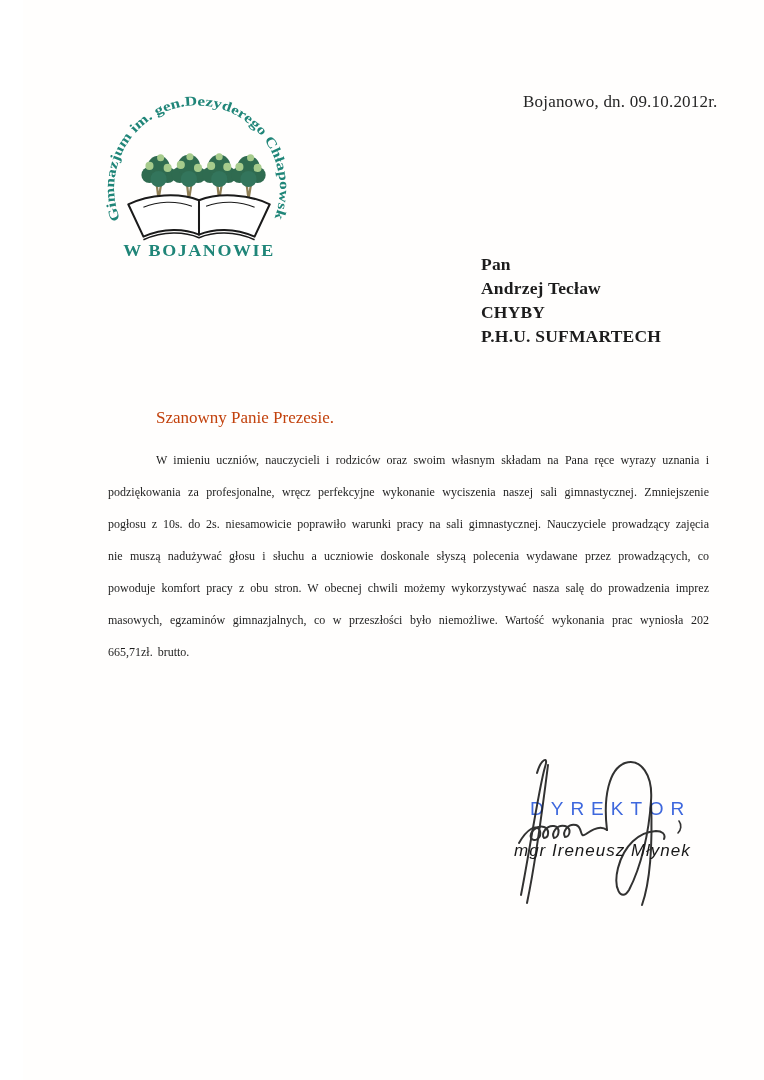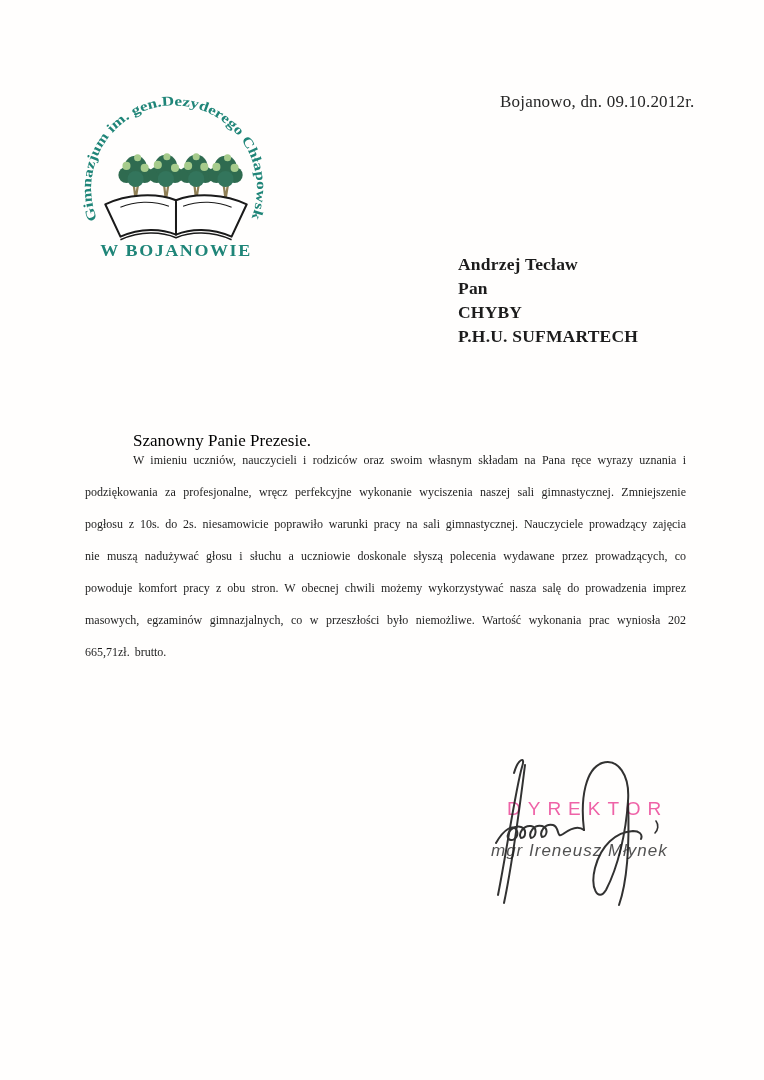--- a/index.html
+++ b/index.html
@@ -1,43 +1,43 @@
 <!DOCTYPE html>
 <html><head>
 <meta charset="utf-8">
 <style>
   html,body{margin:0;padding:0;}
   body{
     width:764px;height:1080px;position:relative;background:#ffffff;
     font-family:"Liberation Serif", serif;color:#1f1f1f;overflow:hidden;
   }
-  .page{position:absolute;inset:0;background:#fffefd;}
+  .page{position:absolute;inset:0;background:#fffefd;margin-left:23px;}
   .date-line{
     position:absolute;left:500px;top:92px;font-size:17px;letter-spacing:.2px;
     color:#262626;white-space:nowrap;
   }
   .logo{position:absolute;left:80px;top:92px;width:192px;height:168px;}
   .recipient{
     position:absolute;left:458px;top:252px;font-size:17.5px;font-weight:bold;
     line-height:24px;color:#1c1c1c;letter-spacing:.2px;
   }
-  .salutation{position:absolute;left:133px;top:431px;font-size:17px;color:#000000;}
+  .salutation{position:absolute;left:133px;top:408px;font-size:17px;color:#c2410c;}
   .body-text{
     position:absolute;left:85px;top:444px;width:601px;
     font-size:12px;line-height:32px;text-align:justify;color:#1e1e1e;
     word-spacing:2px;
   }
   .body-text p{margin:0;text-indent:48px;}
   .stamp-title{
     position:absolute;left:507px;top:798px;font-family:"Liberation Sans",sans-serif;
-    font-size:19px;letter-spacing:7px;color:#ec4899;opacity:.85;white-space:nowrap;
+    font-size:19px;letter-spacing:7px;color:#1d4ed8;opacity:.85;white-space:nowrap;
   }
   .stamp-name{
     position:absolute;left:491px;top:841px;font-family:"Liberation Sans",sans-serif;
-    font-style:italic;font-size:17px;letter-spacing:1px;color:#404040;opacity:.9;white-space:nowrap;
+    font-style:italic;font-size:17px;letter-spacing:1px;color:#000000;opacity:.9;white-space:nowrap;
   }
   .sig-svg{position:absolute;left:440px;top:735px;pointer-events:none;}
 </style>
 </head>
 <body>
 
 <div class="page">
 
   <div class="date-line">Bojanowo, dn. 09.10.2012r.</div>
 
@@ -98,22 +98,22 @@
       <path d="M95,107 C115,99 144,101 165,111 L150,143 C130,134 109,135 95,141 Z"></path>
       <path d="M40,146 C60,137 81,138 95,144 C109,138 130,137 150,146" fill="none" stroke-width="1.6"></path>
       <path d="M88,113 C72,107 54,108 40,114" fill="none" stroke-width="1"></path>
       <path d="M102,113 C118,107 136,108 150,114" fill="none" stroke-width="1"></path>
     </g>
 
     <text x="95" y="162" text-anchor="middle" font-family="Liberation Serif, serif" font-weight="bold" font-size="17" letter-spacing="1.5" fill="#1f8578" textLength="150" lengthAdjust="spacingAndGlyphs">W BOJANOWIE</text>
   </svg>
 
   <div class="recipient">
+    <div>Pan</div>
     <div>Andrzej Tecław</div>
-    <div>Pan</div>
     <div>CHYBY</div>
     <div>P.H.U. SUFMARTECH</div>
   </div>
 
   <div class="salutation">Szanowny Panie Prezesie.</div>
 
   <div class="body-text">
     <p>W imieniu uczniów, nauczycieli i rodziców oraz swoim własnym składam na Pana ręce wyrazy uznania i podziękowania za profesjonalne, wręcz perfekcyjne wykonanie wyciszenia naszej sali gimnastycznej. Zmniejszenie pogłosu z 10s. do 2s. niesamowicie poprawiło warunki pracy na sali gimnastycznej. Nauczyciele prowadzący zajęcia nie muszą nadużywać głosu i słuchu a uczniowie doskonale słyszą polecenia wydawane przez prowadzących, co powoduje komfort pracy z obu stron. W obecnej chwili możemy wykorzystywać nasza salę do prowadzenia imprez masowych, egzaminów gimnazjalnych, co w przeszłości było niemożliwe. Wartość wykonania prac wyniosła 202 665,71zł. brutto.</p>
   </div>
 

